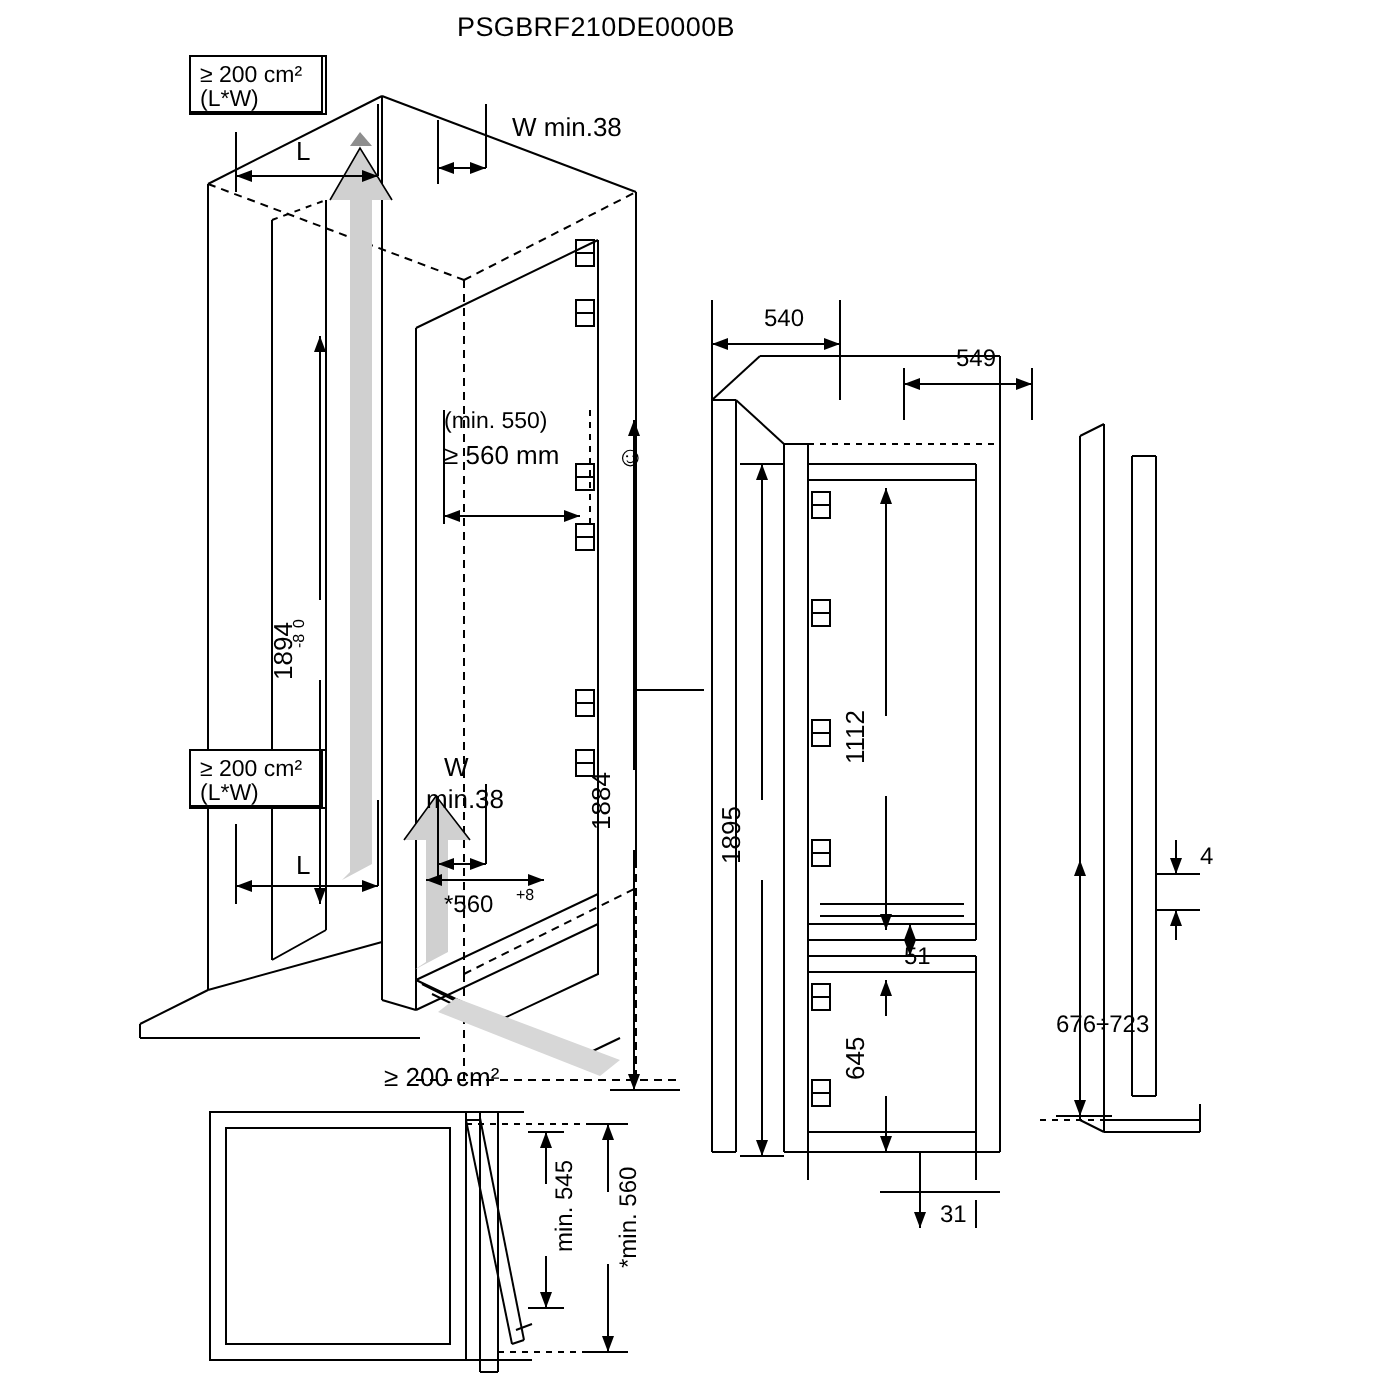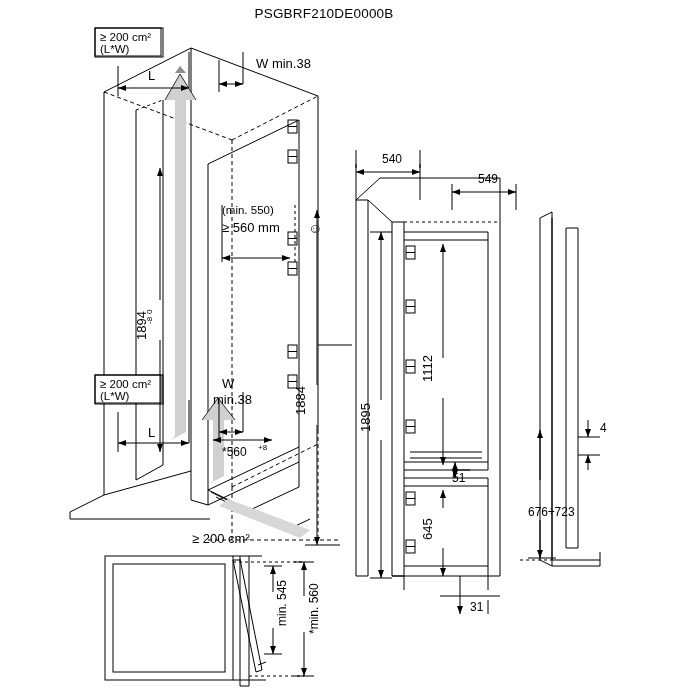--- a/index.html
+++ b/index.html
@@ -24,21 +24,20 @@
     top: 0;
   }
   .ttl {
     position: absolute;
     left: 0;
     top: 6px;
     width: 596px;
     text-align: center;
     font-size: 13.5px;
     letter-spacing: 0.2px;
-    margin-left: 26px;
   }
   text {
     font-family: "Liberation Sans", sans-serif;
     fill: #000000;
   }
 </style>
 </head>
 <body>
 
 <div id="page">

